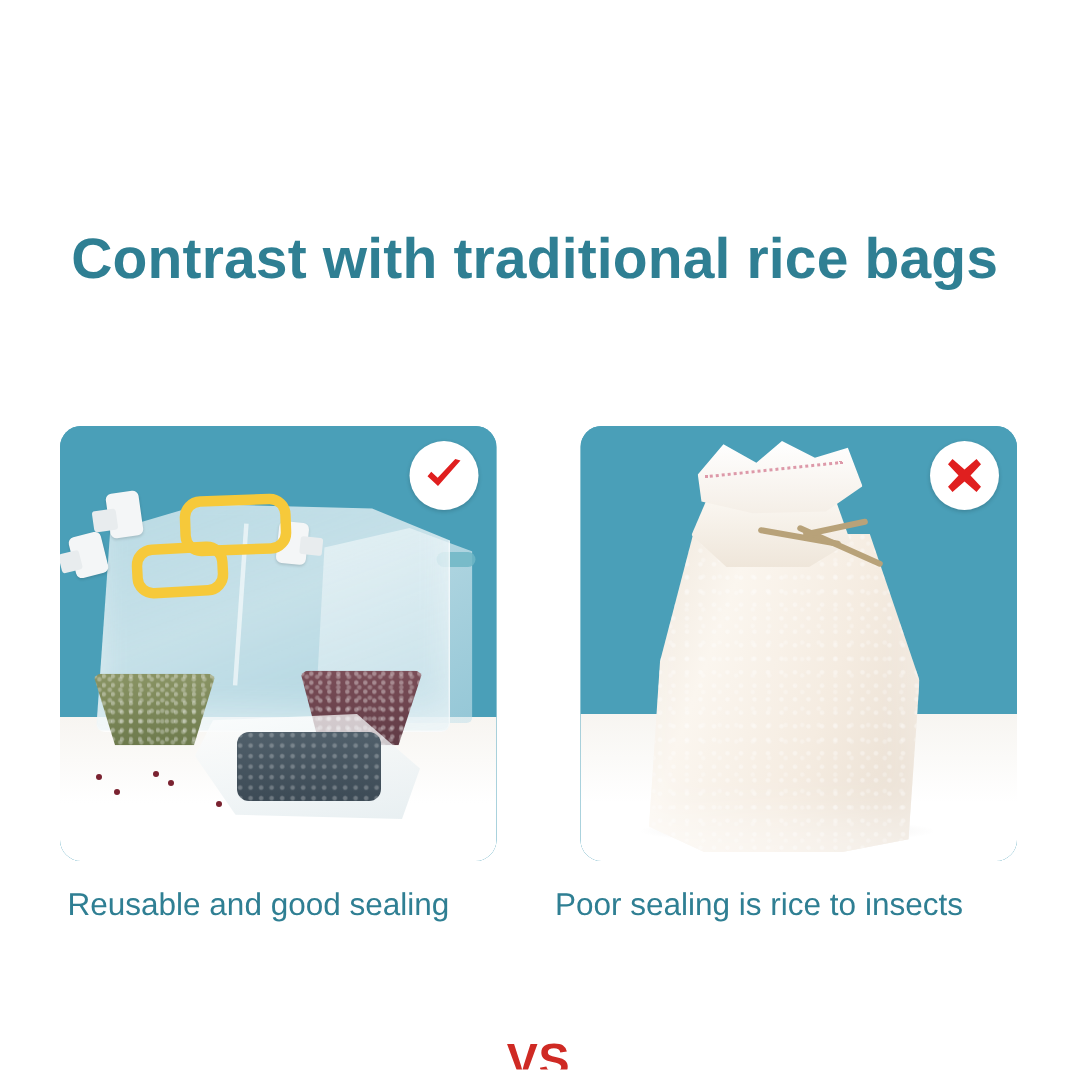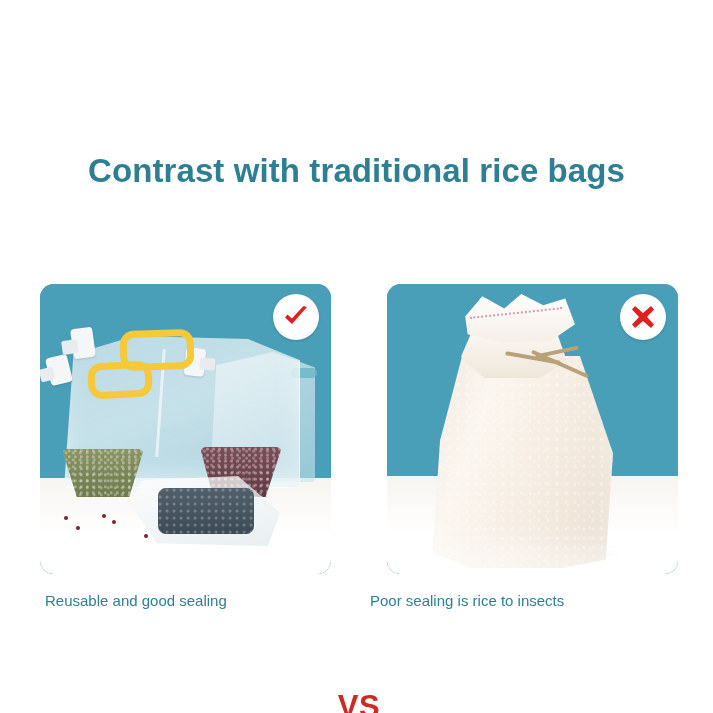--- a/index.html
+++ b/index.html
@@ -16,21 +16,21 @@
     -webkit-font-smoothing: antialiased;
   }
 
   
   .page-title {
     position: absolute;
     left: 0;
     right: 0;
     top: 152px;
     text-align: center;
-    font-size: 33px;
+    font-size: 38px;
     font-weight: bold;
     letter-spacing: 0.1px;
     color: #2f7f93;
     white-space: nowrap;
   }
 
   
   .compare-row {
     position: absolute;
     left: 0;
@@ -94,21 +94,21 @@
     font-size: 31px;
     font-weight: bold;
     color: #cf2a24;
     letter-spacing: 0.5px;
   }
 
   
   .caption {
     position: absolute;
     top: 592px;
-    font-size: 15px;
+    font-size: 21px;
     color: #2f7f93;
     white-space: nowrap;
   }
   .caption-left  { left: 45px; }
   .caption-right { left: 370px; }
 
   
   .lp-art { position: absolute; inset: 0; }
 
   

